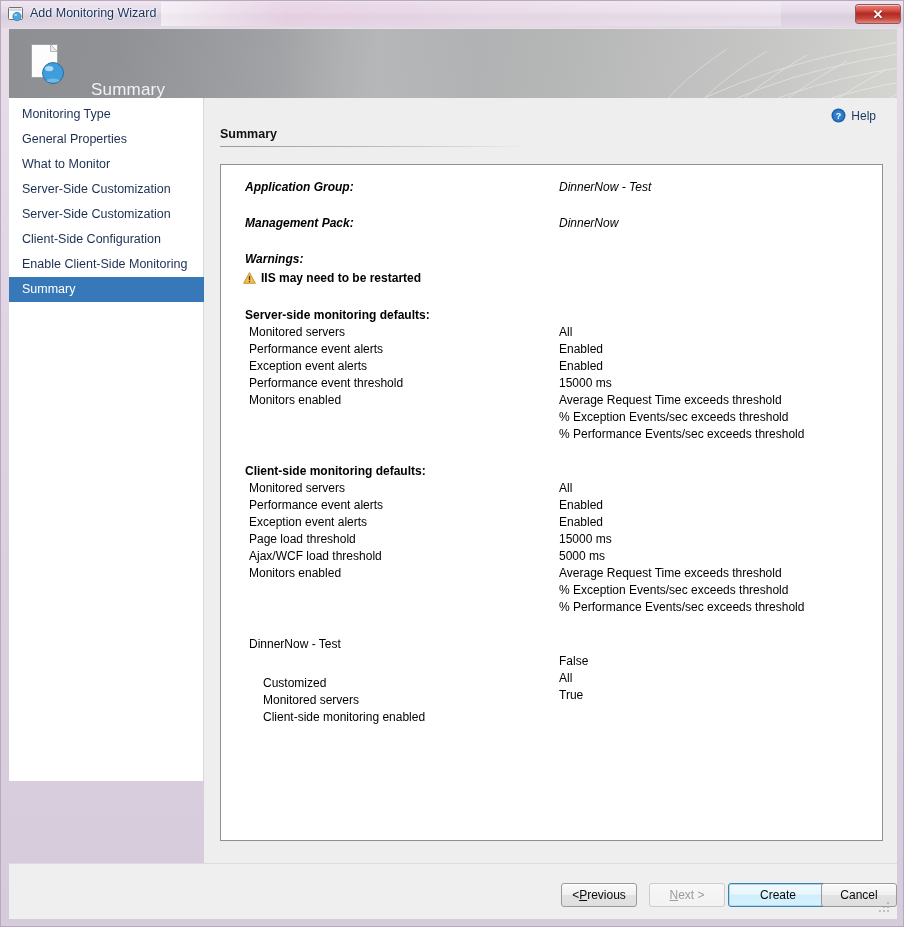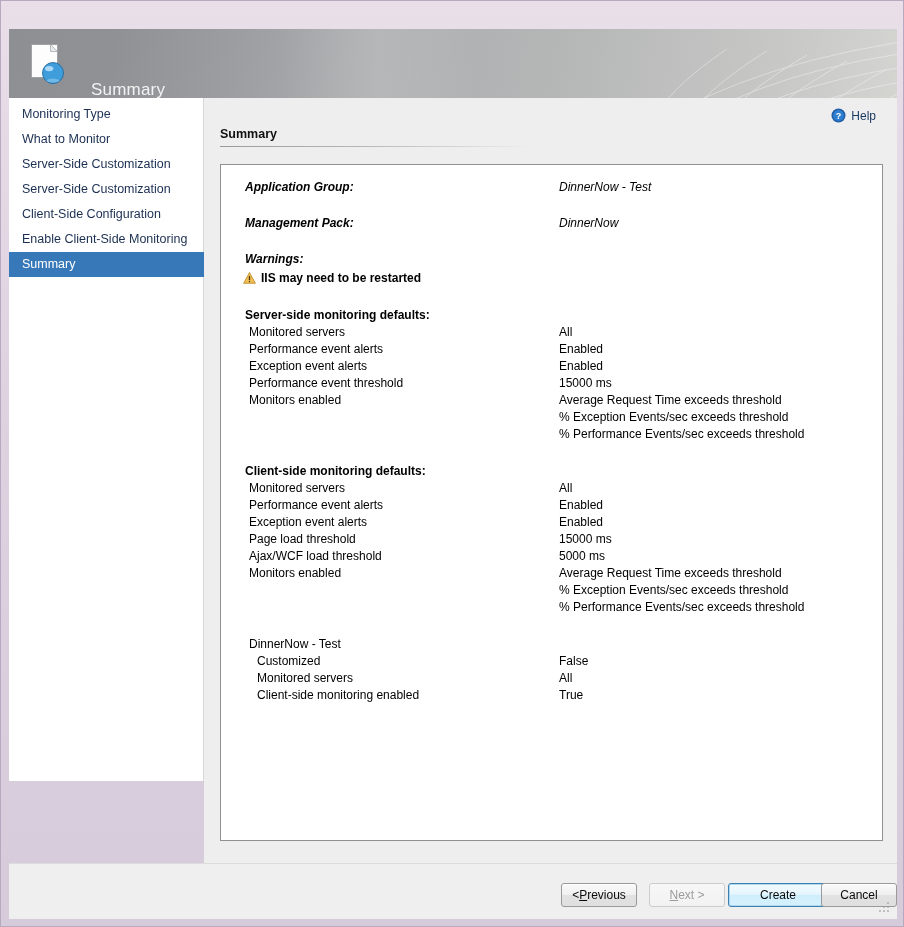--- a/index.html
+++ b/index.html
@@ -197,21 +197,21 @@
     position: absolute;
     left: 338px;
     font-size: 12px;
     color: #000;
   }
   .row.head .lbl { font-weight: bold; }
   .row.head-top { height: 20px; line-height: 20px; font-style: italic; }
 
   .indent0 .lbl { left: 24px; }
   .indent1 .lbl { left: 28px; }
-  .indent3 .lbl { left: 36px; }
+  .indent3 .lbl { left: 42px; margin-top: 22px; }
 
   .warn-row { position: relative; height: 18px; line-height: 18px; text-decoration: underline; }
   .warn-row .wlbl {
     position: absolute; left: 40px;
     font-size: 12px; font-weight: bold; color: #000;
   }
   .warn-icon {
     position: absolute; left: 22px; top: 3px;
     width: 13px; height: 12px;
   }
@@ -264,20 +264,37 @@
     right: 6px; bottom: 5px;
     width: 12px; height: 12px;
     opacity: 0.55;
   }
 </style>
 </head>
 <body>
 
 <div class="window">
 
+  <div class="titlebar">
+    <div class="titlebar-glass"></div>
+
+    <svg class="title-icon" viewBox="0 0 16 15">
+      <rect x="0.5" y="0.5" width="14" height="12" rx="1" fill="#fdfdfd" stroke="#6f6f6f"></rect>
+      <rect x="1.5" y="1.5" width="12" height="2.4" fill="#cfd7e3"></rect>
+      <circle cx="9" cy="9.5" r="4.2" fill="#4aa7e0"></circle>
+      <circle cx="9" cy="9.5" r="4.2" fill="none" stroke="#2a6fa3" stroke-width="0.6"></circle>
+      <ellipse cx="7.7" cy="7.9" rx="1.5" ry="1" fill="#c9e8fb" opacity="0.85"></ellipse>
+    </svg>
+
+    <div class="title-text">Add Monitoring Wizard</div>
+
+    <div class="close-btn">
+      <span class="close-x">✕</span>
+    </div>
+  </div>
 
   <div class="banner">
     <div class="banner-vtint"></div>
 
     <svg class="banner-mesh" viewBox="0 0 330 110" preserveAspectRatio="none">
       <g fill="none" stroke="#ffffff" stroke-width="0.9" opacity="0.75">
         <path d="M40,110 Q150,40 330,18"></path>
         <path d="M70,110 Q170,48 330,30"></path>
         <path d="M105,110 Q195,58 330,44"></path>
         <path d="M145,110 Q225,70 330,58"></path>
@@ -301,20 +318,21 @@
       <circle cx="24" cy="31" r="10.5" fill="none" stroke="#1f6a9e" stroke-width="0.9"></circle>
       <ellipse cx="20.2" cy="26.6" rx="4.2" ry="2.7" fill="#bfe4fb" opacity="0.85"></ellipse>
       <ellipse cx="24" cy="38.6" rx="6.6" ry="2" fill="#9fd4f4" opacity="0.5"></ellipse>
     </svg>
 
     <div class="banner-title">Summary</div>
   </div>
 
   <div class="sidebar">
     <div class="nav-item">Monitoring Type</div>
+    <div class="nav-item">General Properties</div>
     <div class="nav-item">What to Monitor</div>
     <div class="nav-item">Server-Side Customization</div>
     <div class="nav-item">Server-Side Customization</div>
     <div class="nav-item">Client-Side Configuration</div>
     <div class="nav-item">Enable Client-Side Monitoring</div>
     <div class="nav-item selected">Summary</div>
   </div>
 
   <div class="rightpane">
 

